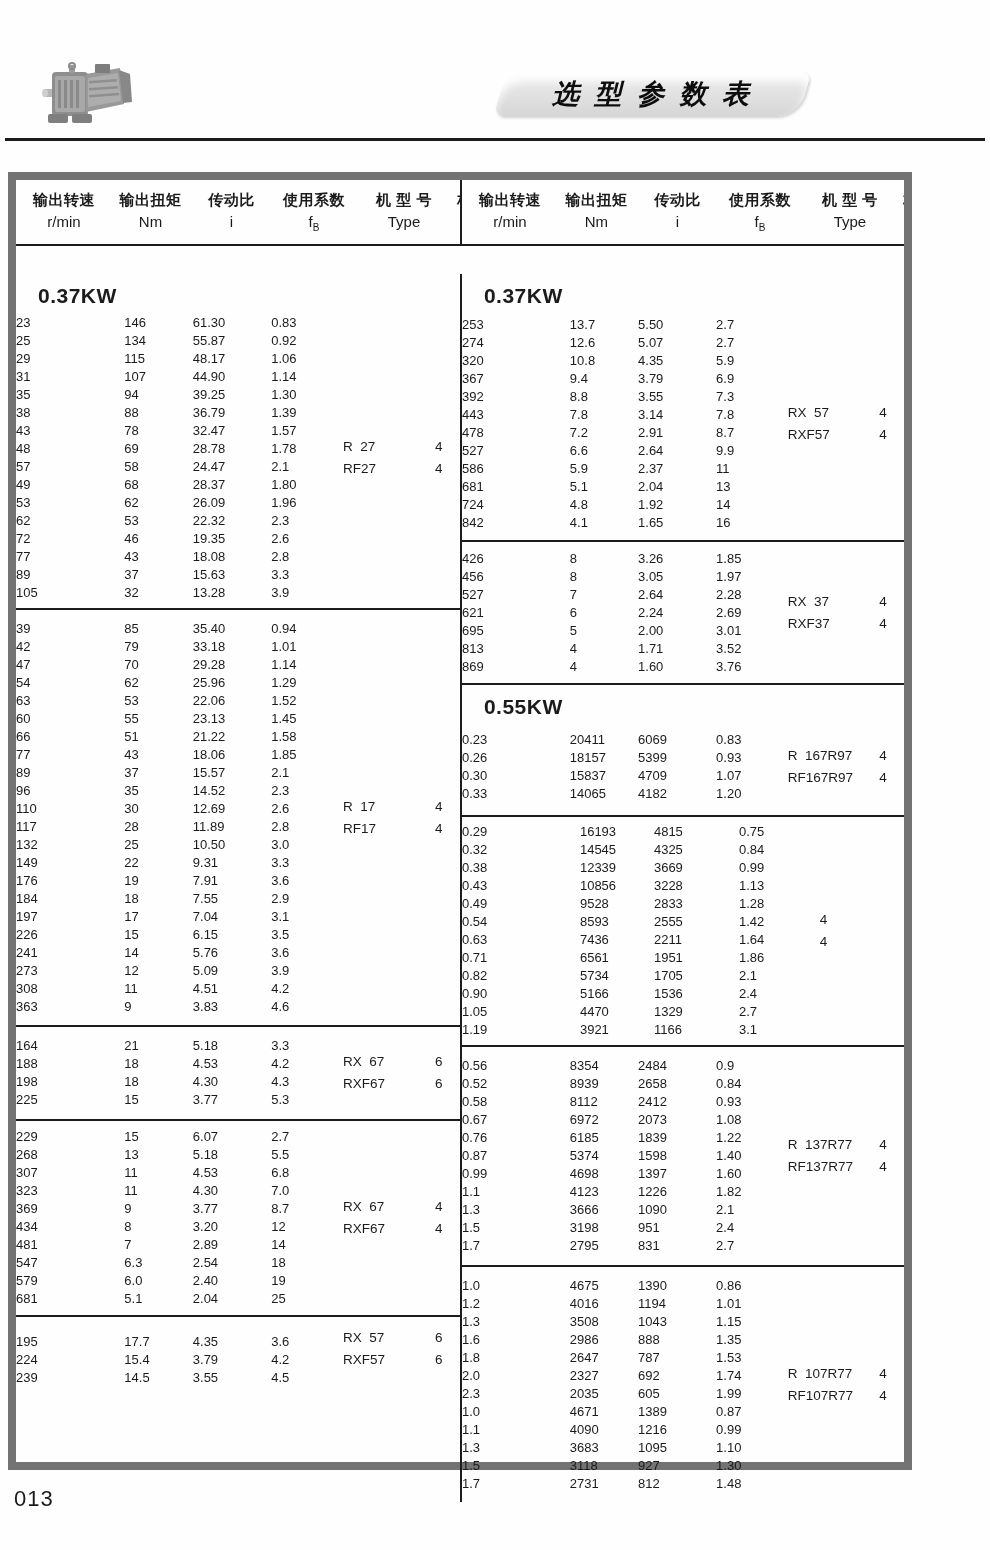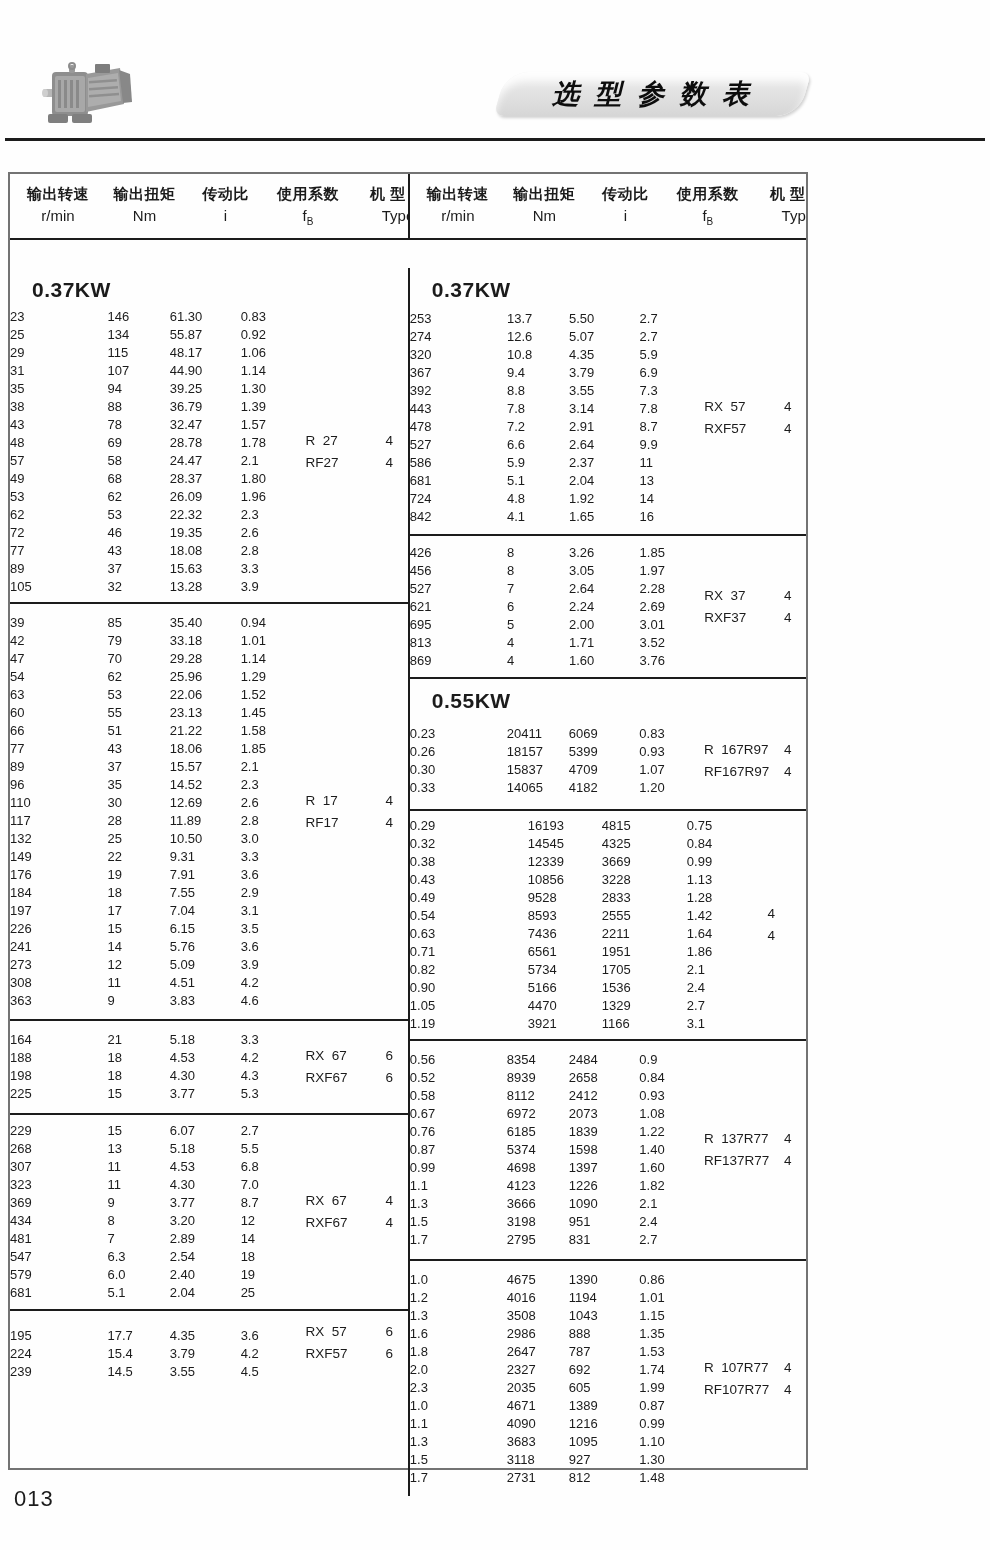--- a/index.html
+++ b/index.html
@@ -18,22 +18,22 @@
     display:flex;align-items:center;justify-content:center;
   }
   .banner-text{
     transform:skewX(16deg);
     font-size:27px;font-weight:bold;font-style:italic;color:#0d0d0d;
     letter-spacing:4px;white-space:pre;
   }
   .top-rule{position:absolute;left:5px;top:138px;width:980px;height:3px;background:#1c1c1c;}
   
   .table{
-    position:absolute;left:8px;top:172px;width:800px;height:1298px;
-    border:2px solid #737373;box-sizing:border-box;background:#fefefe;
+    position:absolute;left:8px;top:172px;width:904px;height:1298px;
+    border:8px solid #737373;box-sizing:border-box;background:#fefefe;
   }
   .thead{display:flex;height:66px;border-bottom:2px solid #1c1c1c;box-sizing:border-box;}
   .hhalf{
     width:485px;box-sizing:border-box;overflow:hidden;
     display:grid;grid-template-columns:96px 77px 85px 80px 100px 47px;
     align-content:center;row-gap:3px;
   }
   .hhalf.right{border-left:2px solid #1c1c1c;}
   .hcell{text-align:center;font-size:15px;font-weight:bold;white-space:pre;letter-spacing:0.5px;}
   .ucell{text-align:center;font-size:15px;font-weight:normal;}

